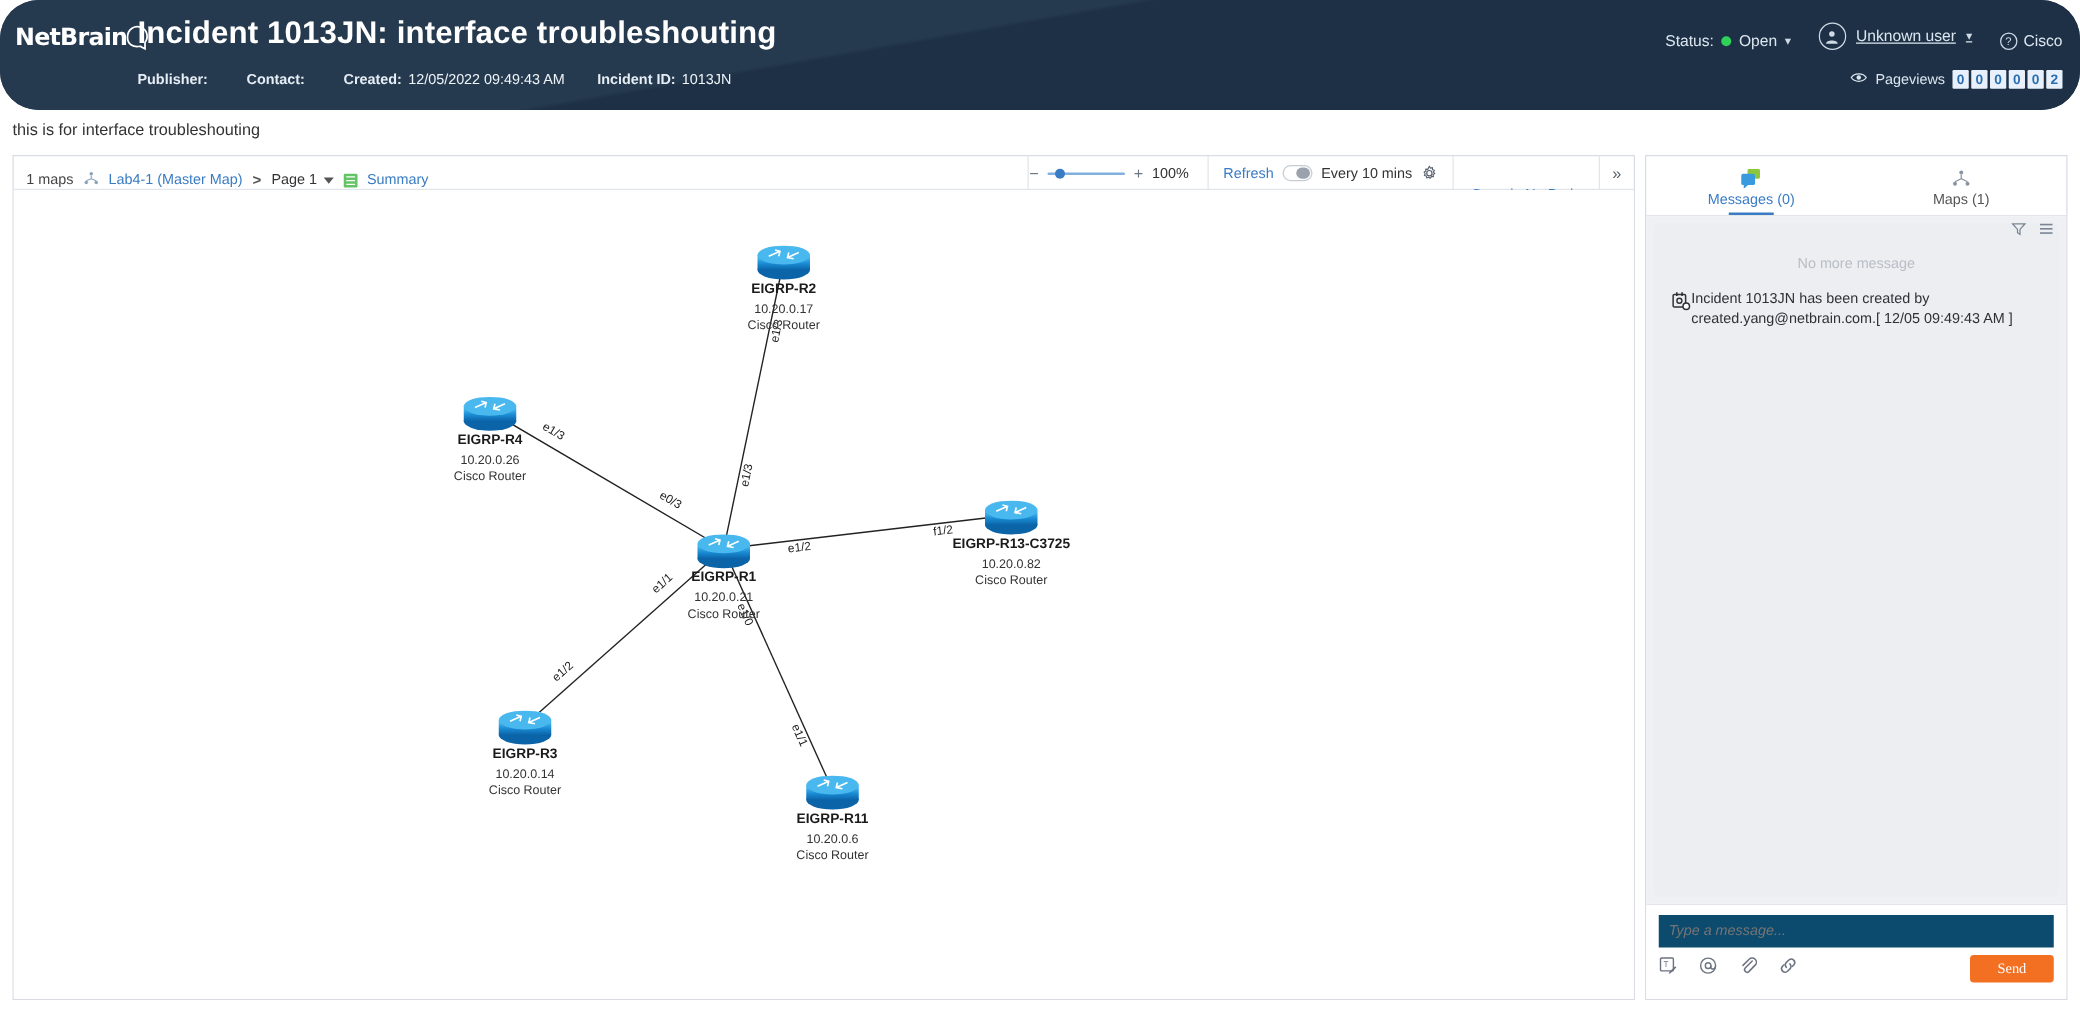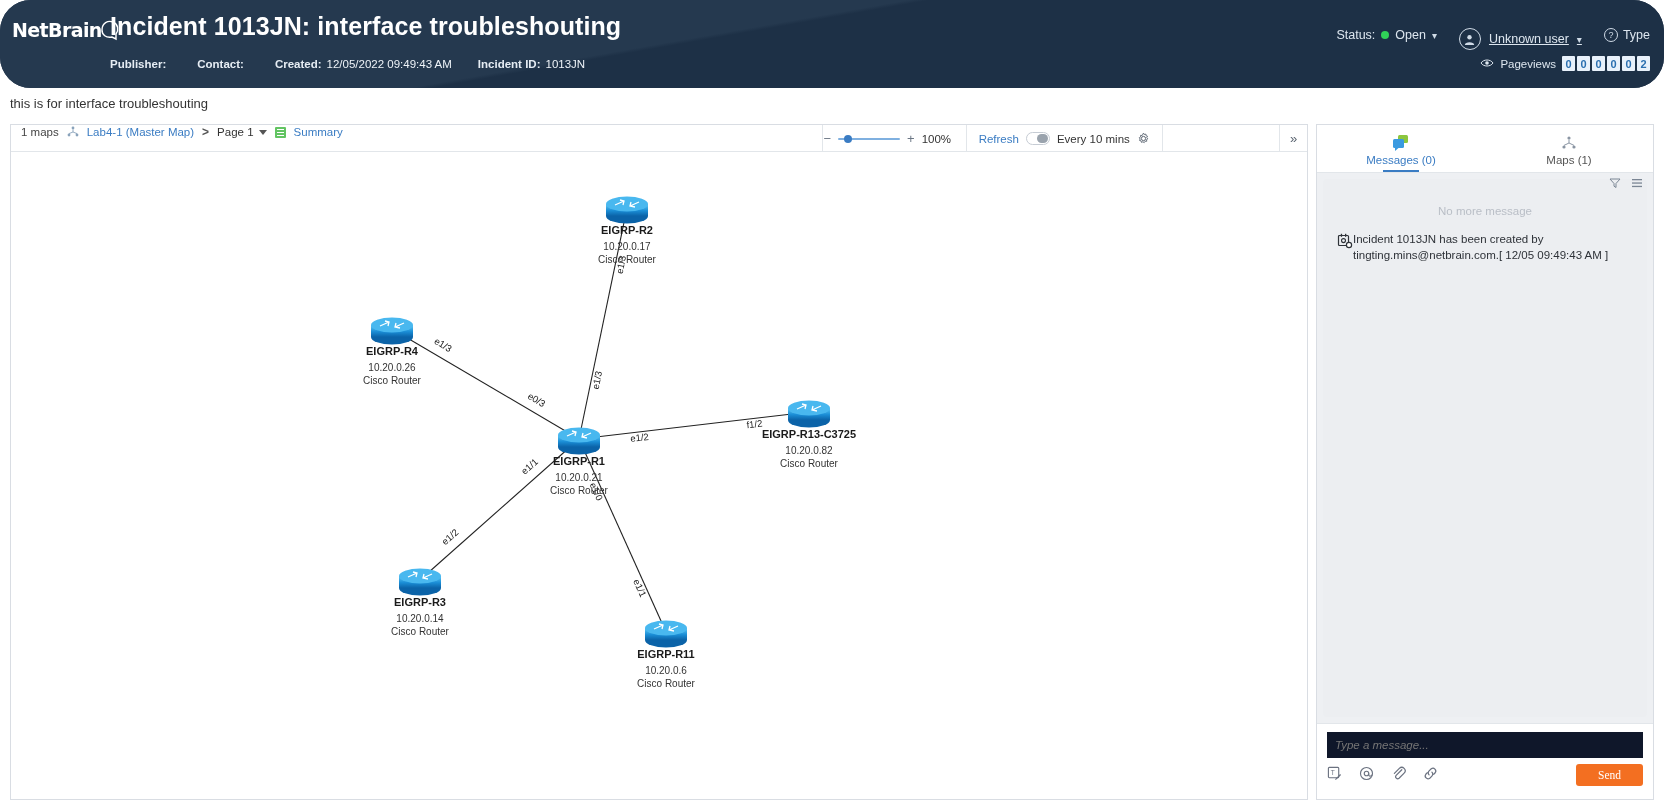--- a/index.html
+++ b/index.html
@@ -64,23 +64,23 @@
     display: flex;
     gap: 26px;
     font-size: 11.5px;
     color: #e6edf4;
     font-weight: bold;
     z-index: 3;
   }
   .hdr-meta .mv { font-weight: normal; margin-left: 5px; color:#eef3f8; }
   .hdr-right {
     position: absolute;
-    right: 14px; top: 28px;
+    right: 14px; top: 18px;
     display: flex;
-    align-items: flex-start;
+    align-items: flex-end;
     gap: 22px;
     z-index: 3;
   }
   .status-wrap { display:flex; align-items:center; gap:6px; font-size:12.5px; color:#dde6ef; }
   .dot-green { width:8px;height:8px;border-radius:50%;background:#30d158; display:inline-block;}
   .chev { font-size:10px; color:#cfdae6; }
   .user-wrap { display:flex; align-items:center; gap:8px; font-size:12.5px; color:#dde6ef;text-decoration:underline;}
   .user-circle {
     width: 22px; height: 22px; border-radius:50%;
     border: 1.5px solid #cfdae6;
@@ -128,21 +128,21 @@
     background: #fff;
     display: flex;
     flex-direction: column;
     min-width: 0;
     position: relative;
   }
   .map-toolbar {
     height: 27px;
     border-bottom: 1px solid #e2e6ea;
     display: flex;
-    align-items: flex-start;
+    align-items: flex-end;
     font-size: 11.5px;
     color: #333;
     position: relative;
     flex: 0 0 27px;
   }
   .tb-left { display:flex; align-items:center; gap:8px; padding-left:10px;}
   .tb-link { color:#3a7cc3; cursor:pointer;}
   .tb-gray { color:#444; }
   .tb-sep-arrow { color:#555; font-weight:bold; font-size:12px;}
   .page-sel { display:flex;align-items:center;gap:5px;color:#333;}
@@ -260,21 +260,21 @@
 
   .compose {
     flex: 0 0 76px;
     border-top:1px solid #e2e6ea;
     padding:8px 10px 6px 10px;
     display:flex; flex-direction:column; gap:6px;
     background:#fff;
   }
   .compose-input {
     height:26px;
-    background:#0f172a;
+    background:#0c4a6e;
     border:none;
     font-style:italic;
     font-size:11.5px;
     color:#9aa2ac;
     padding:0 8px;
     font-family:"Liberation Sans", sans-serif;
     outline:none;
   }
   .compose-row {
     display:flex; align-items:center; justify-content:space-between;
@@ -336,21 +336,21 @@
           <svg width="13" height="13" viewBox="0 0 13 13">
             <circle cx="6.5" cy="4.2" r="2.2" fill="#cfdae6"></circle>
             <path d="M1.8 12 C1.8 8.4, 11.2 8.4, 11.2 12 Z" fill="#cfdae6"></path>
           </svg>
         </span>
         <span>Unknown user</span>
         <span class="chev">▾</span>
       </div>
       <div class="help-wrap">
         <span class="help-circle">?</span>
-        <span>Type</span>
+        <span>Cisco</span>
       </div>
     </div>
 
     <div class="pageviews">
       <span>
         <svg width="14" height="10" viewBox="0 0 14 10">
           <path d="M1 5 C3.5 1, 10.5 1, 13 5 C10.5 9, 3.5 9, 1 5 Z" fill="none" stroke="#dde6ef" stroke-width="1"></path>
           <circle cx="7" cy="5" r="1.8" fill="#dde6ef"></circle>
         </svg>
       </span>
@@ -558,21 +558,21 @@
               <svg width="16" height="16" viewBox="0 0 16 16">
                 <rect x="1.5" y="2.5" width="10" height="10" rx="1" fill="none" stroke="#2e3238" stroke-width="1.2"></rect>
                 <rect x="3.8" y="0.8" width="1.3" height="3" fill="#2e3238"></rect>
                 <rect x="8" y="0.8" width="1.3" height="3" fill="#2e3238"></rect>
                 <circle cx="6.5" cy="7.6" r="2" fill="none" stroke="#2e3238" stroke-width="1.1"></circle>
                 <circle cx="12" cy="12" r="2.6" fill="#fff" stroke="#2e3238" stroke-width="1.2"></circle>
               </svg>
             </span>
             <span class="msg-text">
               <span>Incident 1013JN has been created by</span><br>
-              <span>tingting.mins@netbrain.com.</span><span class="msg-time">[ 12/05 09:49:43 AM ]</span>
+              <span>created.yang@netbrain.com.</span><span class="msg-time">[ 12/05 09:49:43 AM ]</span>
             </span>
           </div>
         </div>
       </div>
 
       <div class="compose">
         <input class="compose-input" type="text" placeholder="Type a message..." style="">
         <div class="compose-row">
           <div class="compose-icons">
             <span>

